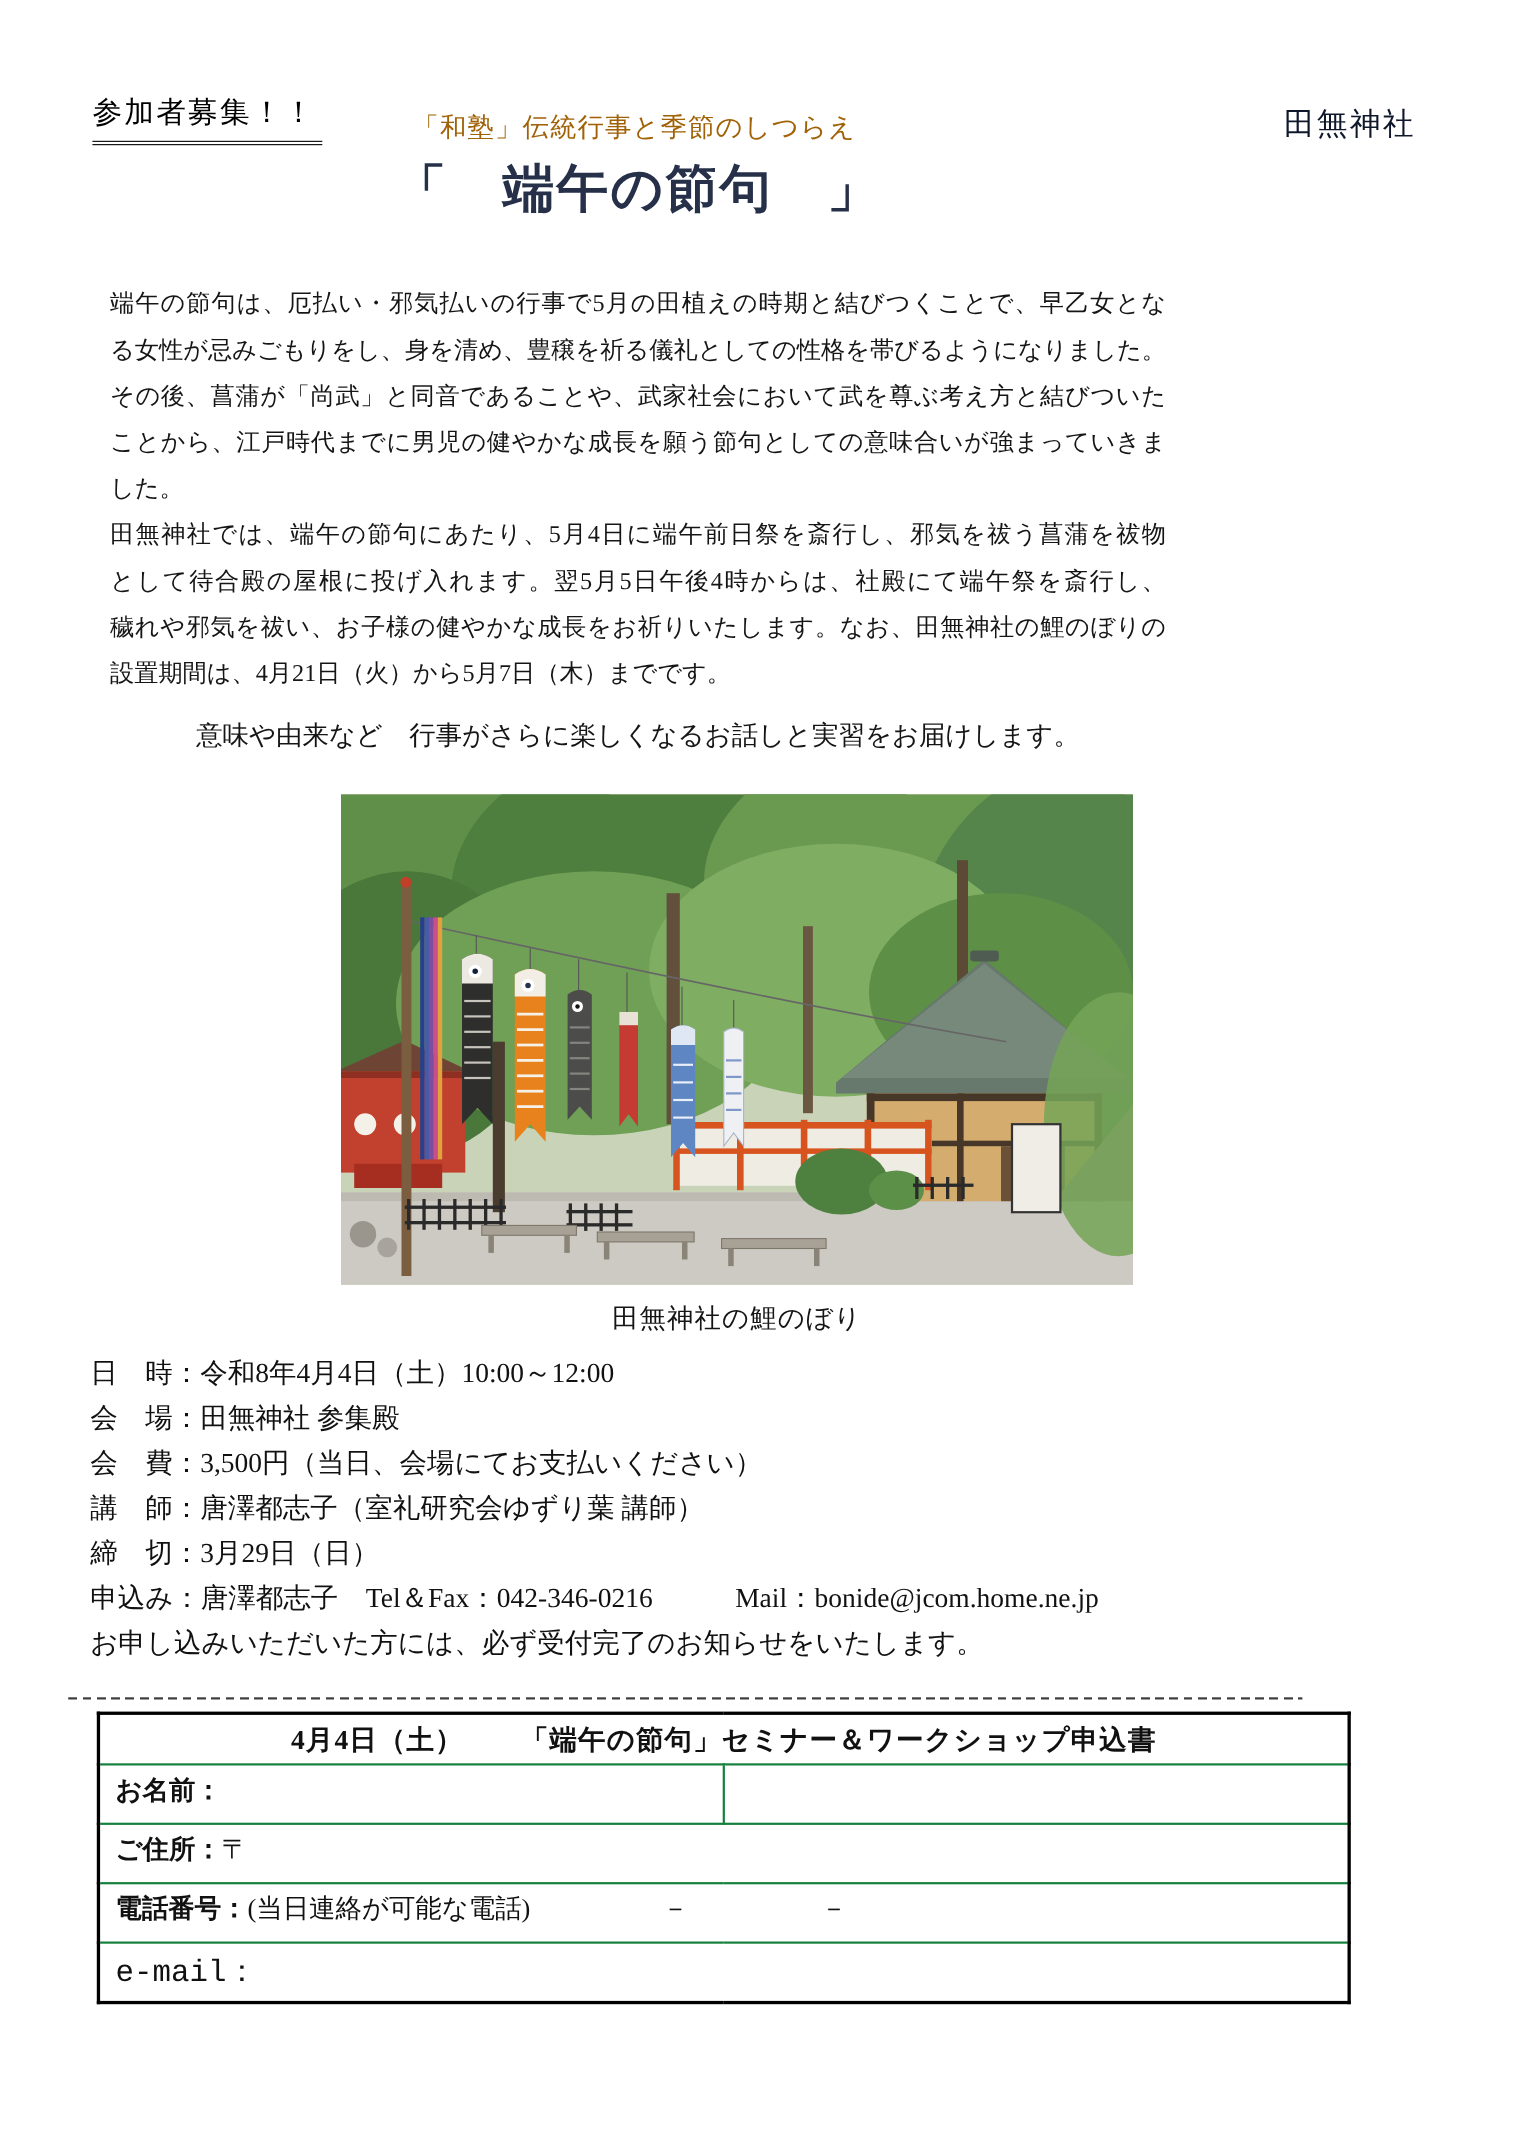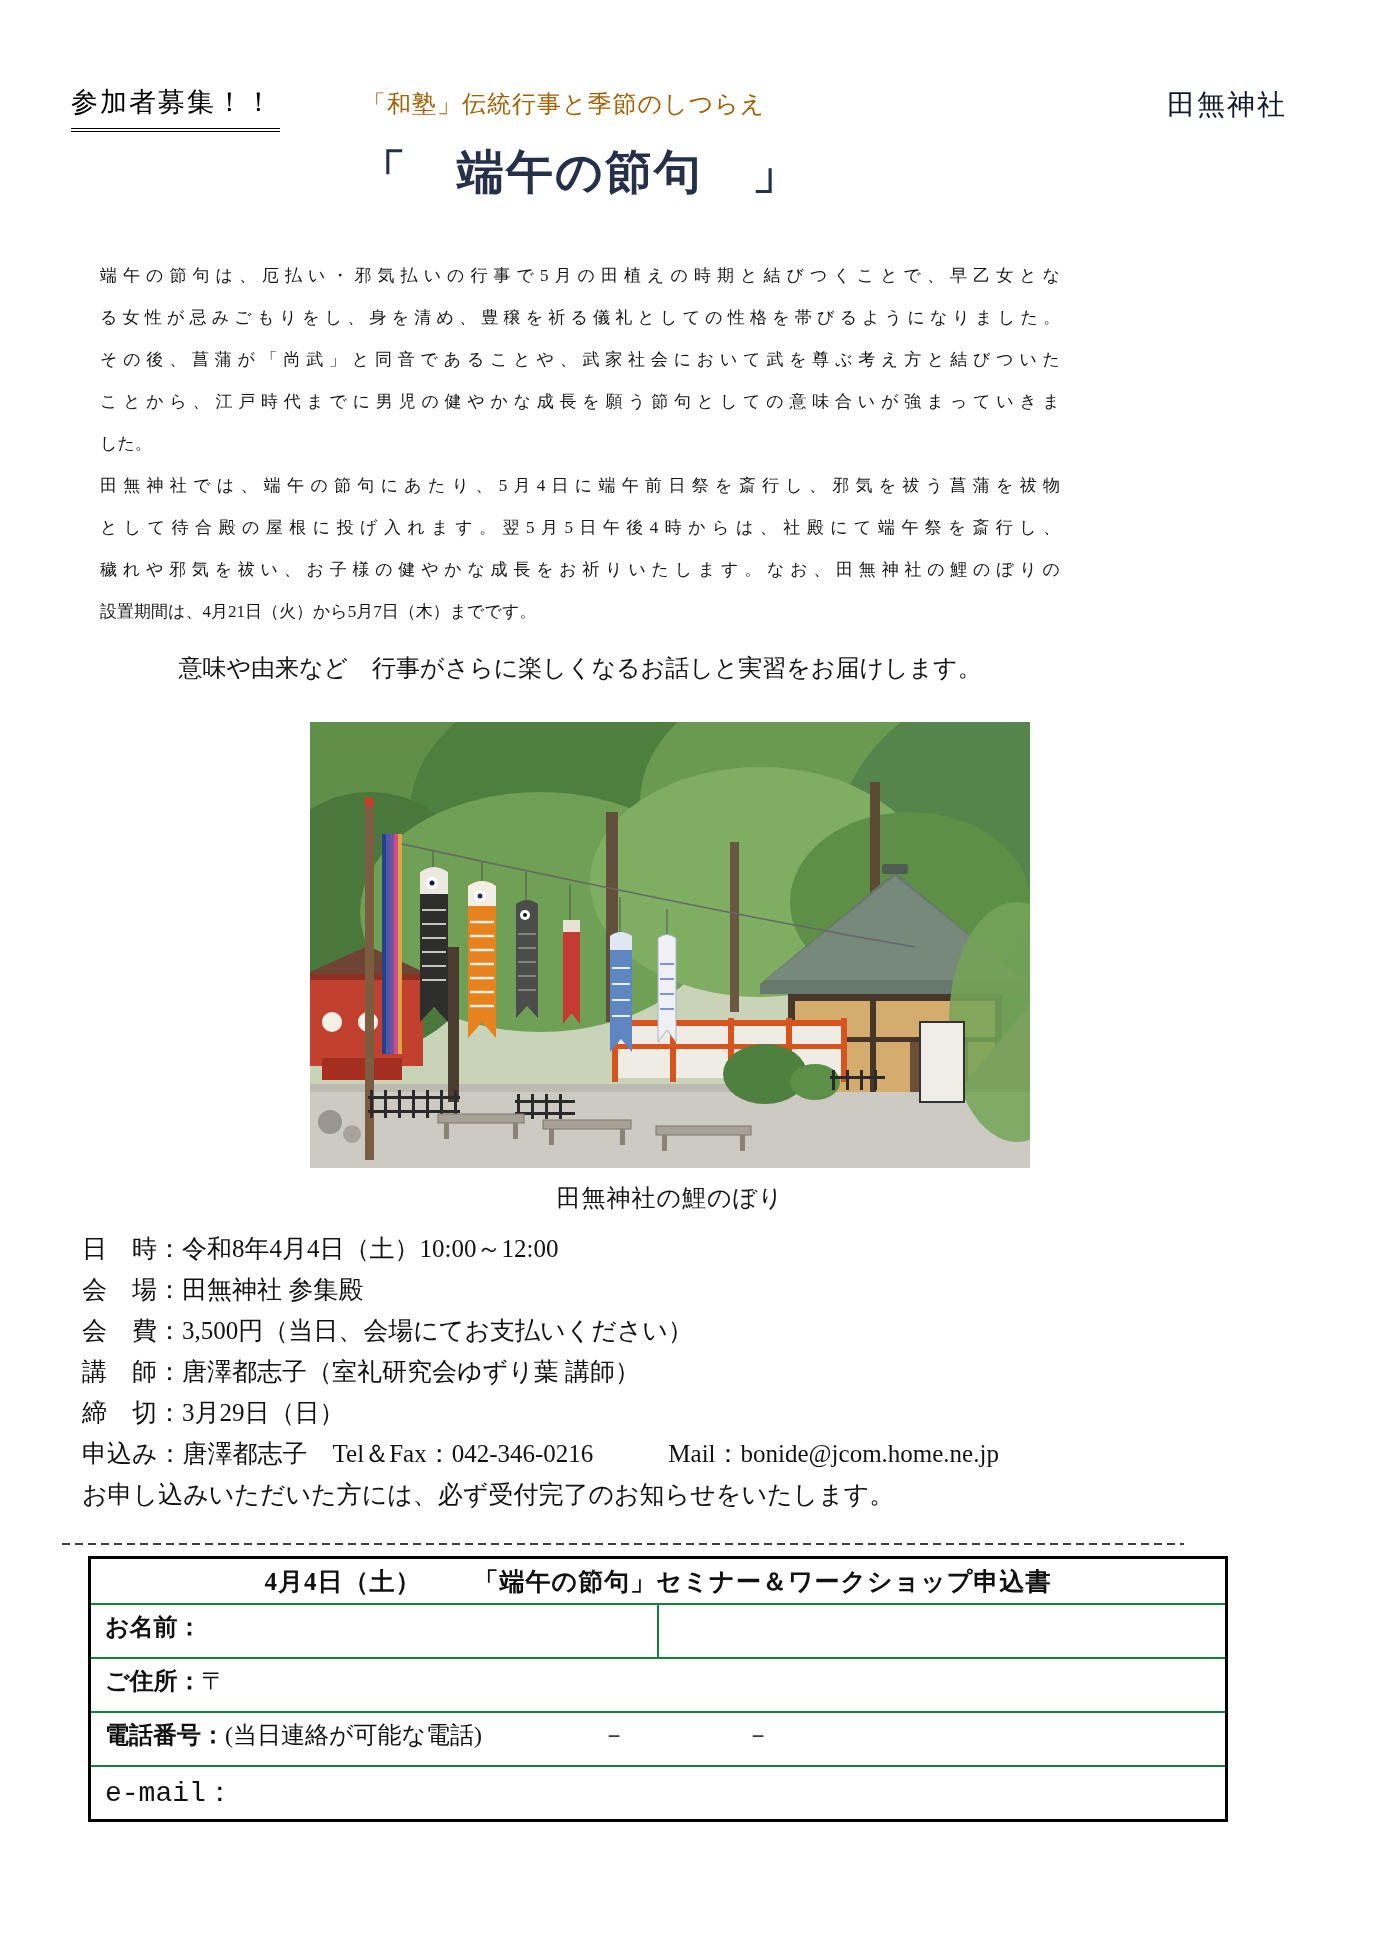--- a/index.html
+++ b/index.html
@@ -5,36 +5,36 @@
   html,body{margin:0;padding:0;background:#ffffff;}
   .page{
     position:relative;
     width:1378px;height:1949px;
     background:#ffffff;
     font-family:"Liberation Serif","DejaVu Serif",serif;
     color:#1a1a1a;
     overflow:hidden;
   }
   
-  .header{position:absolute;top:84px;left:71px;right:91px;display:flex;align-items:flex-start;}
+  .header{position:absolute;top:84px;left:84px;right:91px;display:flex;align-items:flex-end;}
   .recruit{
     font-size:27px;letter-spacing:2px;color:#000;
     border-bottom:4px double #000;padding:0 6px 8px 0;
   }
   .subtitle{font-size:24px;color:#a16207;margin-left:82px;padding-top:4px;letter-spacing:1px;}
   .shrine{font-size:28px;color:#0f172a;margin-left:auto;padding-top:2px;letter-spacing:2px;font-family:Liberation Serif, serif;}
   
   .title{
     position:absolute;top:142px;left:100px;width:960px;
     margin:0;text-align:center;
     font-size:47px;line-height:60px;font-weight:700;
     color:#263049;letter-spacing:2px;
   }
   
-  .body-text{position:absolute;top:255px;left:100px;width:960px;font-size:17px;line-height:42px;color:#151515;}
+  .body-text{position:absolute;top:255px;left:100px;width:960px;font-size:22px;line-height:42px;color:#151515;}
   .bline{white-space:nowrap;text-align:left;}
   .bline.j{white-space:normal;text-align:justify;text-align-last:justify;}
   
   .lead{position:absolute;top:652px;left:100px;width:960px;text-align:center;font-size:24px;color:#151515;}
   
   .photo{position:absolute;top:722px;left:310px;width:720px;height:446px;overflow:hidden;background:#c9d3b8;}
   .photo svg{display:block;width:720px;height:446px;}
   .caption{position:absolute;top:1182px;left:310px;width:720px;text-align:center;font-size:24px;color:#151515;letter-spacing:1px;}
   
   .details{position:absolute;top:1228px;left:82px;width:1240px;font-size:25px;line-height:41px;color:#111;}

